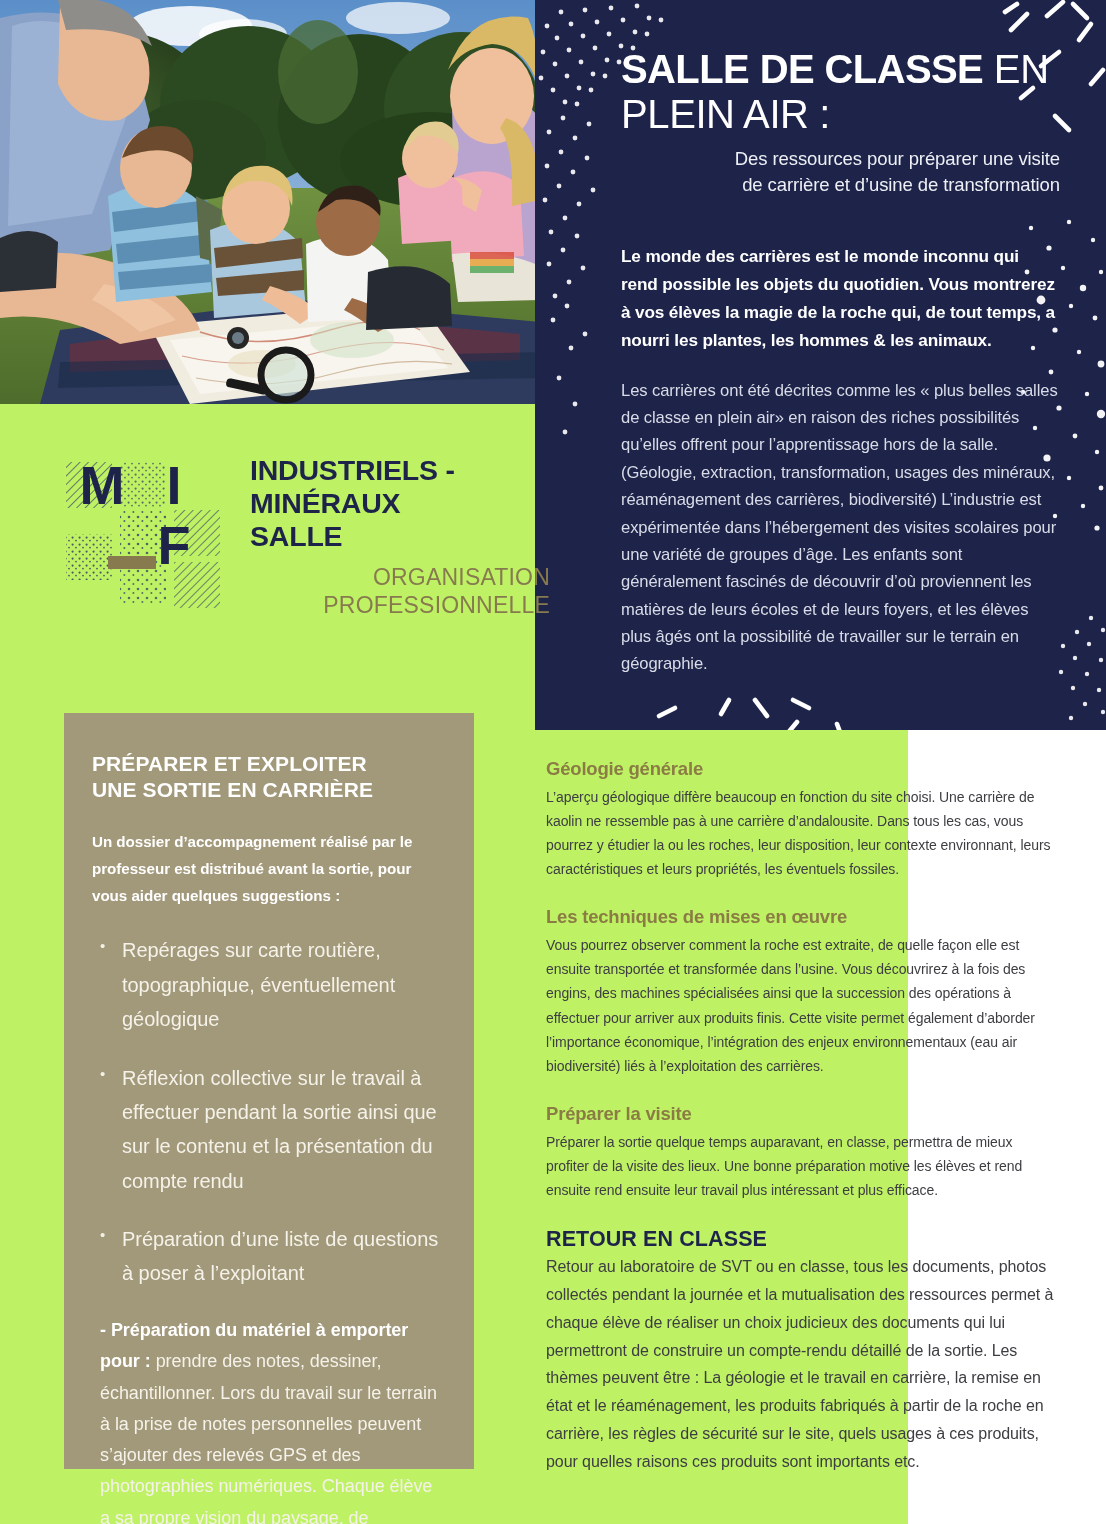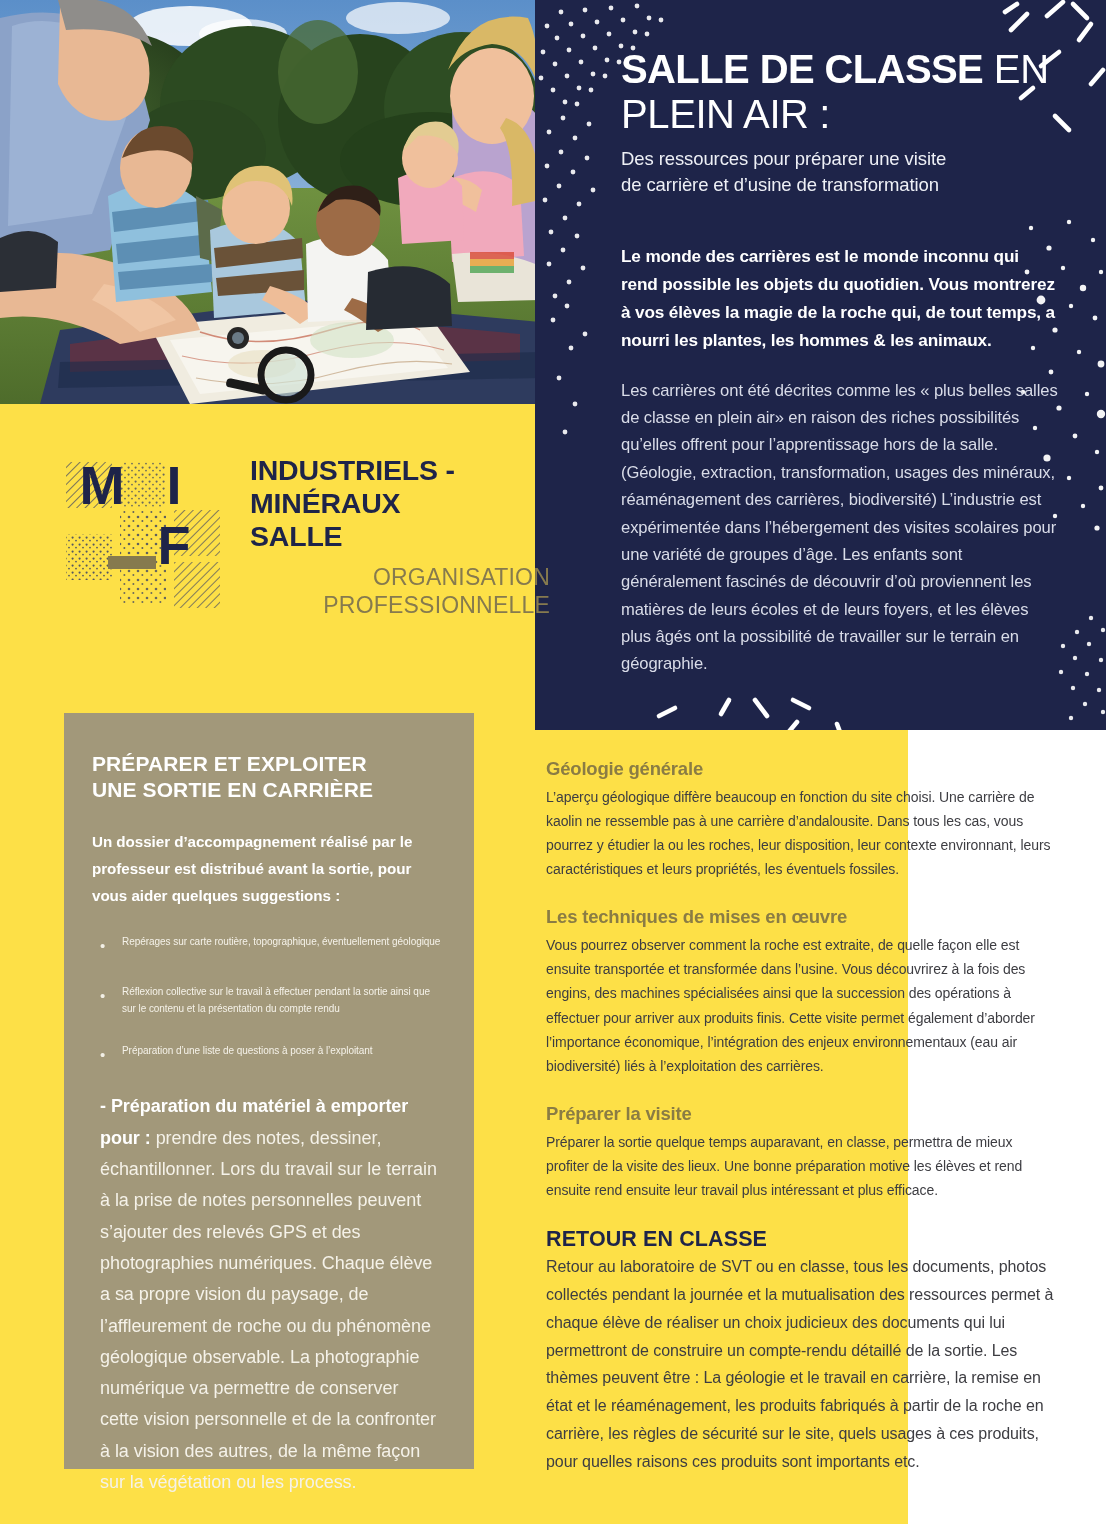--- a/index.html
+++ b/index.html
@@ -2,21 +2,21 @@
 <html><head>
 <meta charset="utf-8">
 <style>
   * { margin:0; padding:0; box-sizing:border-box; }
   html, body {
     width:1106px; height:1524px;
     background:#ffffff;
     font-family:"Liberation Sans", sans-serif;
     overflow:hidden;
   }
-  .page { position:relative; width:908px; height:1524px; background:#fde047; }
+  .page { position:relative; width:908px; height:1524px; background:#bef264; }
 
   
   .photo {
     position:absolute; left:0; top:0; width:540px; height:404px;
     overflow:hidden; background:#6d8a3e;
   }
   .photo svg { display:block; width:540px; height:404px; }
 
   
   .navy {
@@ -26,21 +26,21 @@
   .navy-deco { position:absolute; inset:0; pointer-events:none; }
   .navy-inner { position:relative; padding:47px 46px 0 86px; }
 
   .title {
     color:#ffffff; font-size:40px; line-height:1.12;
     letter-spacing:-0.4px; font-weight:400;
   }
   .title b { font-weight:800; letter-spacing:-0.6px; }
   .subtitle {
     margin-top:9px; color:#eef0f6; font-size:18.5px;
-    line-height:1.45; font-weight:400; letter-spacing:-0.1px;
+    line-height:1.45; font-weight:400; letter-spacing:-0.1px;text-align:right;
   }
   .navy-body { margin-top:44px; }
   .navy-p1 {
     color:#ffffff; font-size:17.2px; line-height:1.62;
     font-weight:600; letter-spacing:-0.15px;
   }
   .navy-p2 {
     margin-top:22px; color:#d9dce8; font-size:16.6px;
     line-height:1.65; font-weight:300; letter-spacing:-0.1px;
   }
@@ -71,21 +71,21 @@
     margin-top:26px; color:#ffffff; font-size:15.2px;
     font-weight:700; line-height:1.78; letter-spacing:-0.05px;
   }
   .bullets { margin-top:24px; }
   .bullet { display:flex; margin-bottom:24px; }
   .bullet .dot {
     flex:0 0 30px; color:#f2efe6; font-size:15px;
     line-height:1.72; padding-left:8px;
   }
   .bullet .btxt {
-    color:#f5f2e9; font-size:10px; line-height:1.72;
+    color:#f5f2e9; font-size:20px; line-height:1.72;
     font-weight:400; letter-spacing:-0.05px;
   }
   .tan-para {
     color:#f5f2e9; font-size:18px; line-height:1.74;
     font-weight:400; letter-spacing:-0.05px;margin-left:8px;
   }
   .tan-para b { font-weight:700; color:#ffffff; }
   .tan-italic {
     margin-top:22px; color:#f5f2e9; font-size:15.2px;
     line-height:1.74; font-style:italic; letter-spacing:-0.05px;

